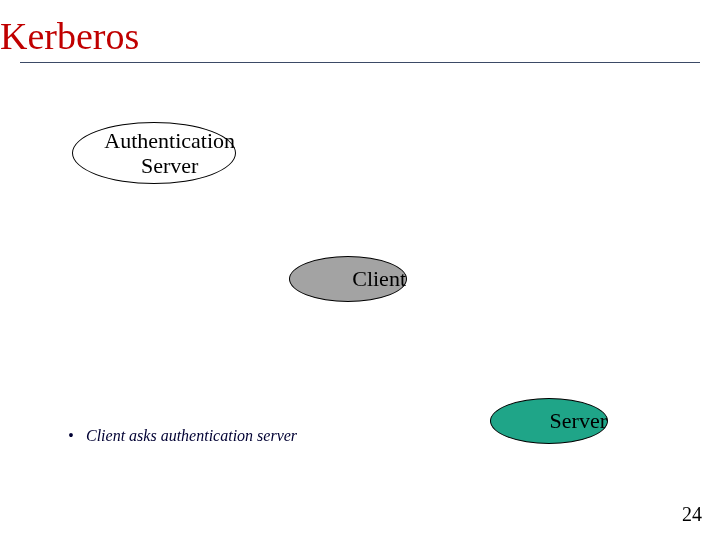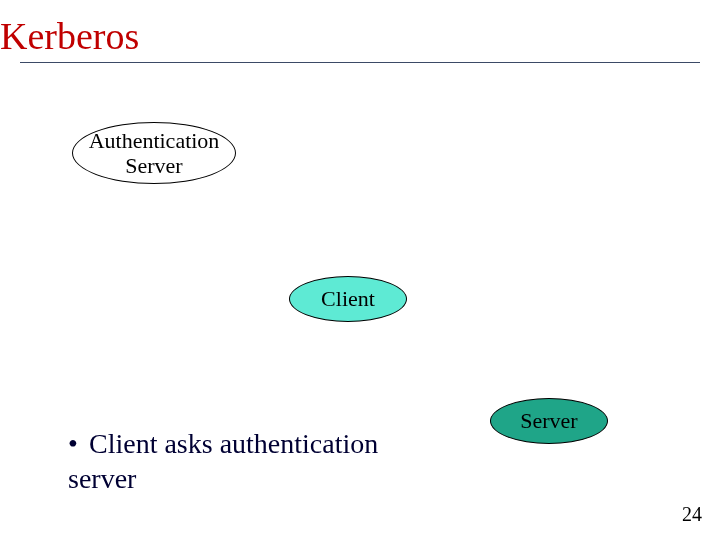--- a/index.html
+++ b/index.html
@@ -30,57 +30,58 @@
     top: 62px;
     left: 20px;
     width: 680px;
     height: 0;
     border-top: 1.5px solid #3b4a66;
   }
   .node {
     position: absolute;
     display: flex;
     align-items: center;
-    justify-content: center;
+    justify-content: flex-end;
     text-align: center;
     font-size: 22px;
     line-height: 1.15;
     border: 1.5px solid #000;
     border-radius: 50%;
     box-sizing: border-box;
   }
   .node-as {
     left: 72px;
     top: 122px;
     width: 164px;
     height: 62px;
     background: #fff;
   }
   .node-client {
     left: 289px;
-    top: 276px;
+    top: 256px;
     width: 118px;
     height: 46px;
-    background: #5eead4;
+    background: #a3a3a3;
   }
   .node-server {
     left: 490px;
     top: 398px;
     width: 118px;
     height: 46px;
     background: #1fa588;
   }
   .bullet {
     position: absolute;
     left: 68px;
     top: 426px;
     width: 360px;
-    font-size: 28px;
+    font-size: 16px;
     color: #000033;
     line-height: 1.25;
+    font-style: italic;
   }
   .bullet .dot {
     display: inline-block;
     width: 14px;
   }
   .pagenum {
     position: absolute;
     right: 18px;
     bottom: 14px;
     font-size: 20px;

